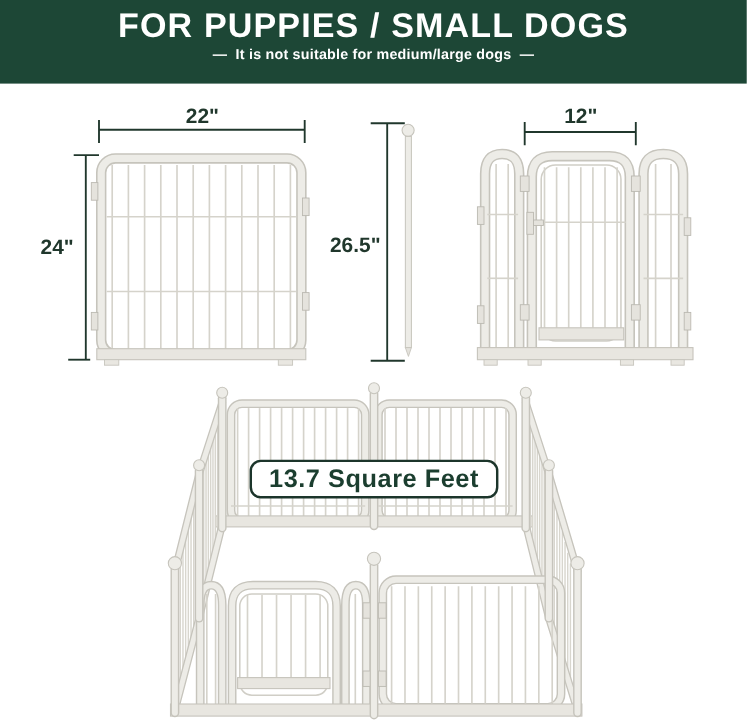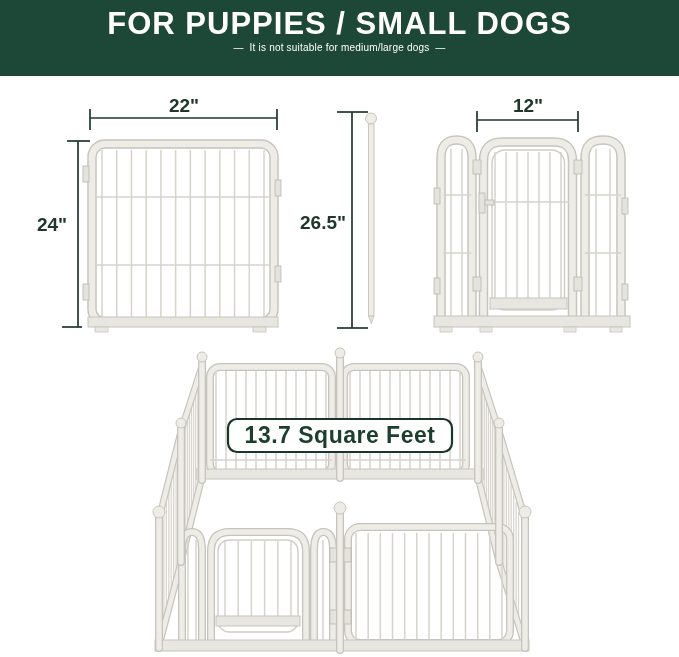--- a/index.html
+++ b/index.html
@@ -9,21 +9,21 @@
   }
   
   #header{
     position:absolute;left:0;top:0;width:679px;height:76px;
     background:#1d4736;color:#ffffff;text-align:center;
   }
   #header .title{
     margin-top:7px;font-size:31px;font-weight:bold;letter-spacing:1px;line-height:34px;
   }
   #header .subtitle{
-    margin-top:1px;font-size:10px;font-weight:400;letter-spacing:.2px;white-space:pre;
+    margin-top:1px;font-size:13px;font-weight:700;letter-spacing:.2px;white-space:pre;
   }
   
   #art{position:absolute;left:0;top:76px;}
   .tube-out{fill:none;stroke:#c6c4bc;stroke-linecap:round;stroke-linejoin:round}
   .tube-in{fill:none;stroke:#edece7;stroke-linecap:round;stroke-linejoin:round}
   .s9.tube-out{stroke-width:9.5}.s9.tube-in{stroke-width:6.6}
   .s8.tube-out{stroke-width:8}.s8.tube-in{stroke-width:5.4}
   .s6.tube-out{stroke-width:7}.s6.tube-in{stroke-width:4.6}
   g.bars line{stroke:#d5d3cb;stroke-width:1.5}
   g.sidebars line{stroke:#d8d6ce;stroke-width:1.3}

